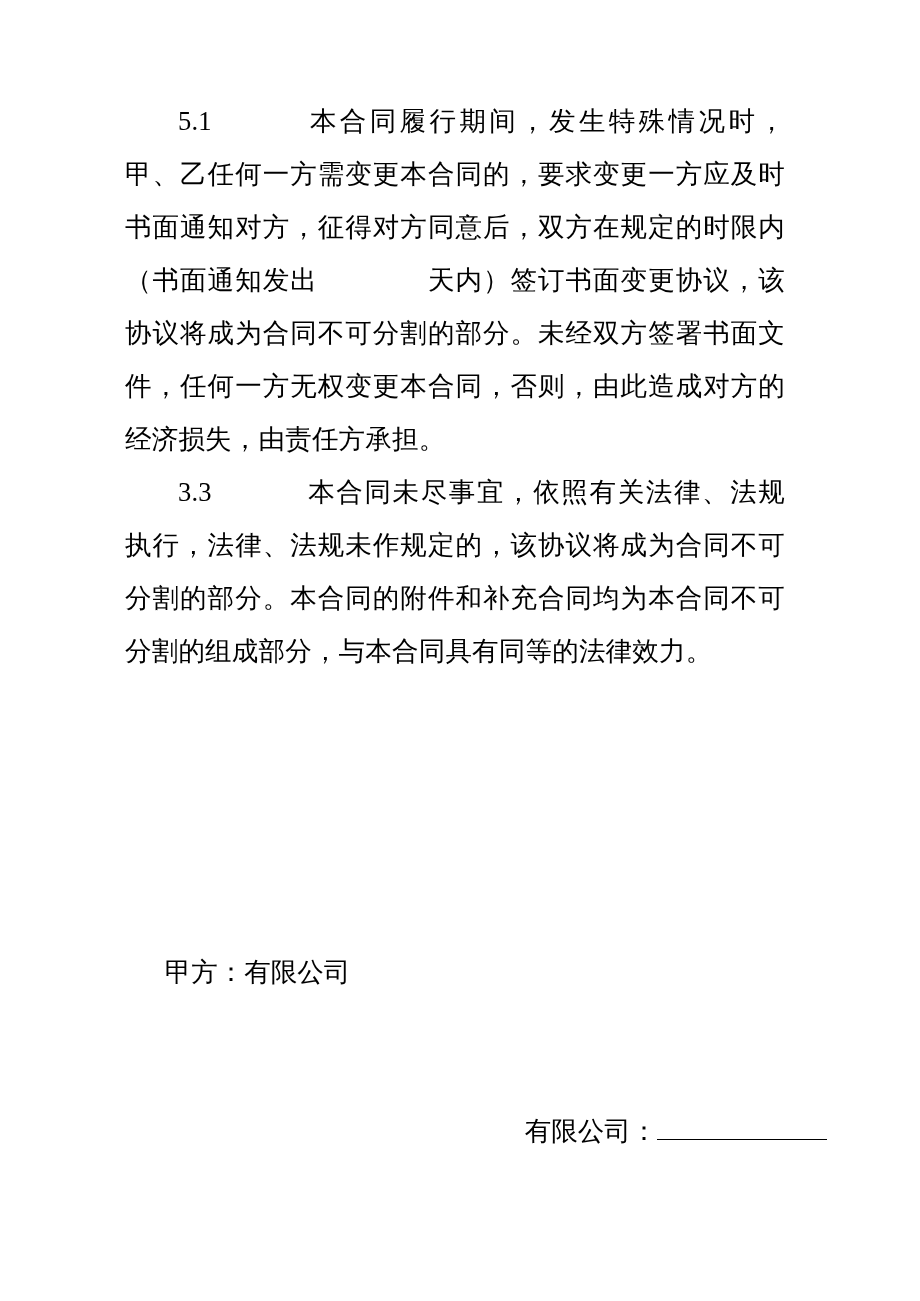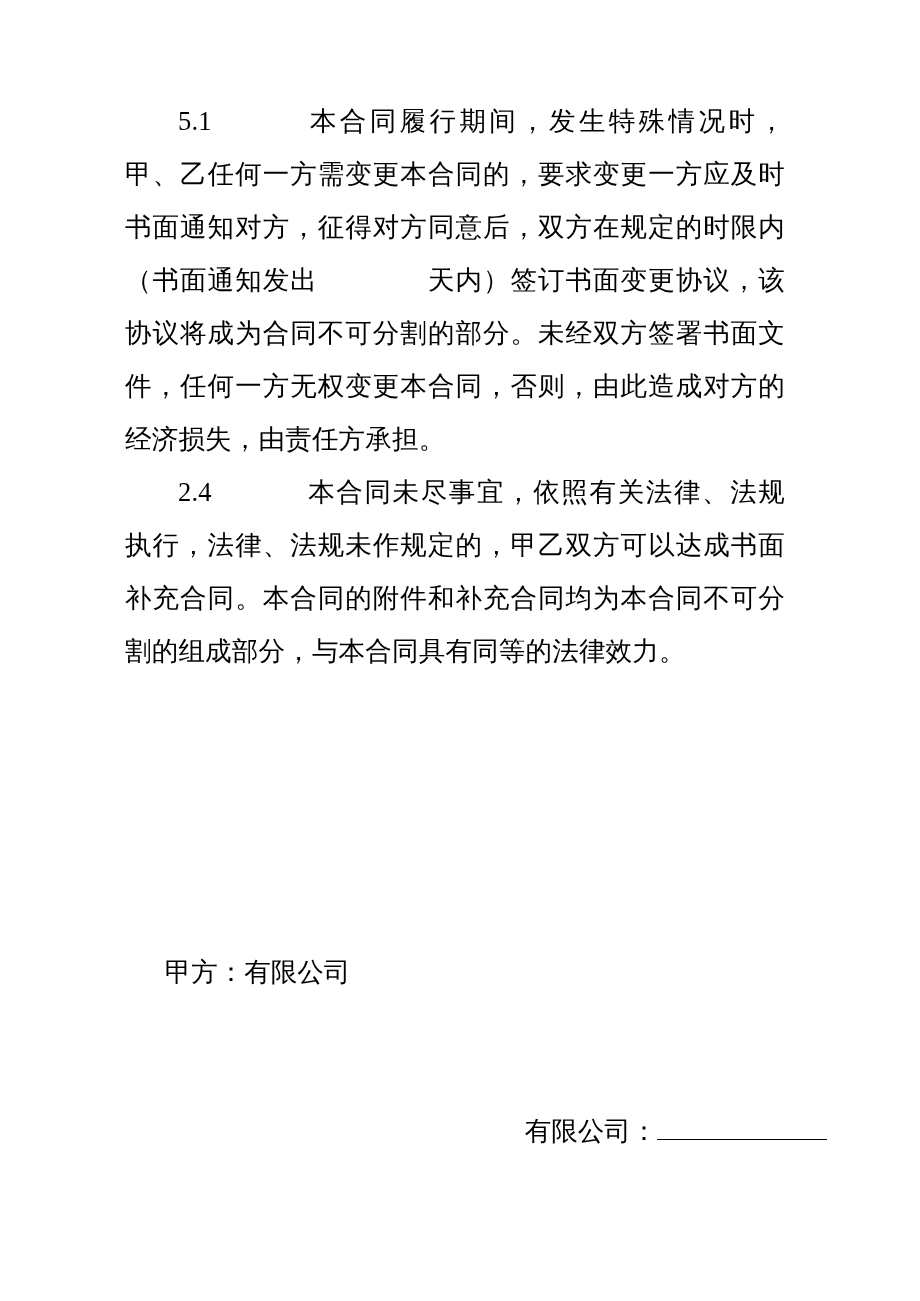--- a/index.html
+++ b/index.html
@@ -60,21 +60,21 @@
 </head>
 <body>
 
 <div class="page">
 
   <p class="clause">
     <span>5.1</span><span class="nbsp-wide"></span><span>本合同履行期间，发生特殊情况时，甲、乙任何一方需变更本合同的，要求变更一方应及时书面通知对方，征得对方同意后，双方在规定的时限内（书面通知发出　　　　天内）签订书面变更协议，该协议将成为合同不可分割的部分。未经双方签署书面文件，任何一方无权变更本合同，否则，由此造成对方的经济损失，由责任方承担。</span>
   </p>
 
   <p class="clause">
-    <span>2.4</span><span class="nbsp-wide"></span><span>本合同未尽事宜，依照有关法律、法规执行，法律、法规未作规定的，甲乙双方可以达成书面补充合同。本合同的附件和补充合同均为本合同不可分割的组成部分，与本合同具有同等的法律效力。</span>
+    <span>3.3</span><span class="nbsp-wide"></span><span>本合同未尽事宜，依照有关法律、法规执行，法律、法规未作规定的，该协议将成为合同不可分割的部分。本合同的附件和补充合同均为本合同不可分割的组成部分，与本合同具有同等的法律效力。</span>
   </p>
 
 
   <div class="sig-block">
 
     <div class="sig-line r-align">
       <span>甲方：有限公司</span>
     </div>
 
     <div class="sig-line indent-a">

